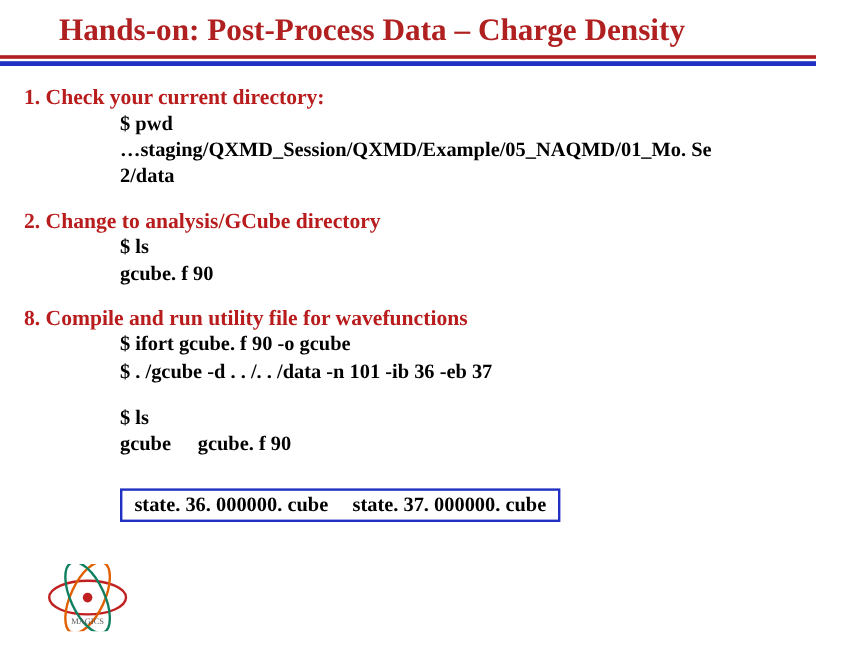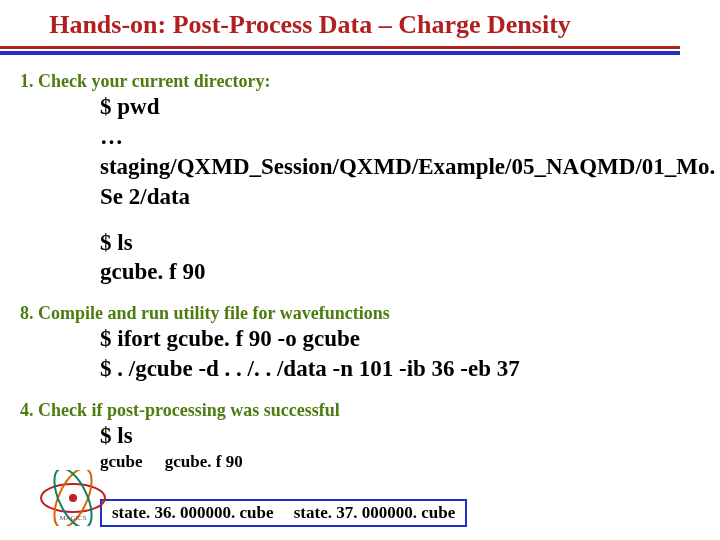--- a/index.html
+++ b/index.html
@@ -42,25 +42,25 @@
   }
   .content {
     padding: 6px 20px 0 20px;
   }
   .step {
     margin-bottom: 16px;
   }
   .step-head {
     font-size: 18px;
     font-weight: bold;
-    color: #4d7c0f;
+    color: #b91c1c;
   }
   .code {
     padding-left: 80px;
-    font-size: 23px;
+    font-size: 17px;
     font-weight: bold;
     line-height: 1.3;
     color: #000000;
   }
   .output-line {
     padding-left: 80px;
     font-size: 17px;
     font-weight: bold;
     line-height: 1.3;
   }
@@ -111,32 +111,32 @@
 
   <div class="content">
 
     <div class="step">
       <div class="step-head">1. Check your current directory:</div>
       <div class="code">$ pwd</div>
       <div class="code">…staging/QXMD_Session/QXMD/Example/05_NAQMD/01_Mo. Se 2/data</div>
     </div>
 
     <div class="step">
+      <div class="step-head">2. Change to analysis/GCube directory</div>
       <div class="code">$ ls</div>
       <div class="code">gcube. f 90</div>
     </div>
 
     <div class="step">
       <div class="step-head">8. Compile and run utility file for wavefunctions</div>
       <div class="code">$ ifort gcube. f 90 -o gcube</div>
       <div class="code">$ . /gcube -d . . /. . /data -n 101 -ib 36 -eb 37</div>
     </div>
 
     <div class="step">
-      <div class="step-head">4. Check if post-processing was successful</div>
       <div class="code">$ ls</div>
       <div class="output-line">
         <span>gcube</span>
         <span>gcube. f 90</span>
         <span class="boxed">
           <span>state. 36. 000000. cube</span>
           <span>state. 37. 000000. cube</span>
         </span>
       </div>
     </div>

